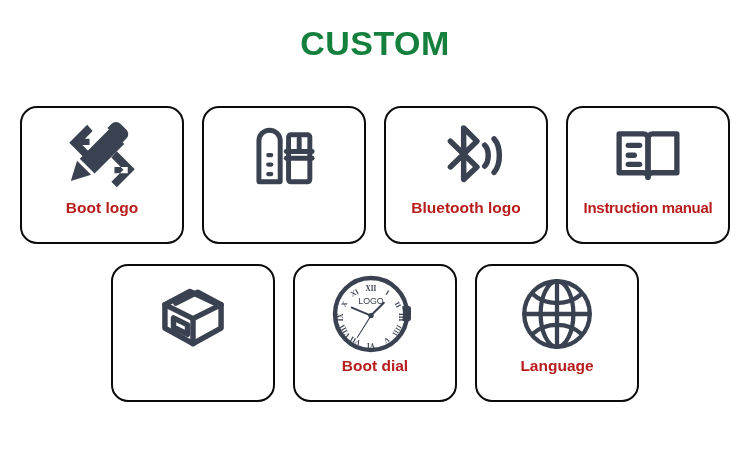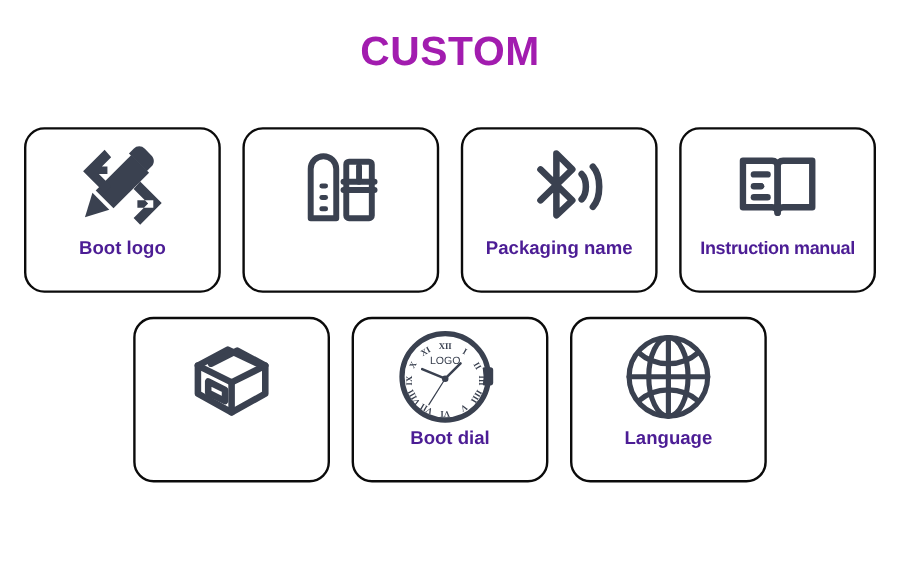--- a/index.html
+++ b/index.html
@@ -21,21 +21,21 @@
   }
   .page-title {
     position: absolute;
     top: 24px;
     left: 0;
     width: 750px;
     text-align: center;
     font-size: 34px;
     font-weight: bold;
     letter-spacing: 0.5px;
-    color: #a21caf;
+    color: #15803d;
     font-family: "Liberation Sans", sans-serif;
   }
   .grid {
     position: absolute;
     top: 106px;
     left: 0;
     width: 750px;
   }
   .row {
     display: flex;
@@ -61,21 +61,21 @@
   .card-icon {
     height: 88px;
     display: flex;
     align-items: center;
     justify-content: center;
     margin-top: 4px;
   }
   .card-label {
     font-size: 15.5px;
     font-weight: bold;
-    color: #4c1d95;
+    color: #b91c1c;
     text-align: center;
     line-height: 1;
     width: 100%;
     font-family: "Liberation Sans", sans-serif;
     white-space: nowrap;
   }
   .card-label.tight {
     font-size: 15px;
     letter-spacing: -0.3px;
   }
@@ -140,21 +140,21 @@
       <div class="card">
         <div class="card-icon">
           <svg width="78" height="78" viewBox="0 0 100 100">
             <g fill="none" stroke="#3a4150" stroke-width="7" stroke-linejoin="round" stroke-linecap="round">
               <path d="M30 31 L64 64 L47 80 L47 14 L64 31 L30 64"></path>
               <path d="M74 36 C80 42 80 57 74 63"></path>
               <path d="M86 28 C95 38 95 61 86 71"></path>
             </g>
           </svg>
         </div>
-        <div class="card-label">Packaging name</div>
+        <div class="card-label">Bluetooth logo</div>
       </div>
 
       <div class="card">
         <div class="card-icon">
           <svg width="76" height="76" viewBox="0 0 100 100">
             <g fill="none" stroke="#3a4150" stroke-width="7" stroke-linejoin="round" stroke-linecap="round">
               <path d="M12 21 L44 21 C47.5 21 50 23.5 50 27 L50 78 C50 74.5 47.5 72 44 72 L12 72 Z"></path>
               <path d="M88 21 L56 21 C52.5 21 50 23.5 50 27 L50 78 C50 74.5 52.5 72 56 72 L88 72 Z"></path>
               <path d="M24 36 L39 36"></path>
               <path d="M24 49 L32 49"></path>

